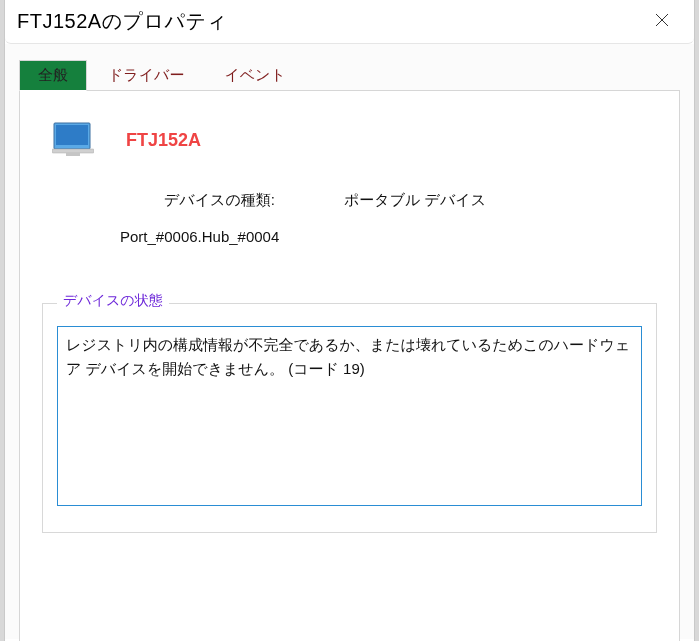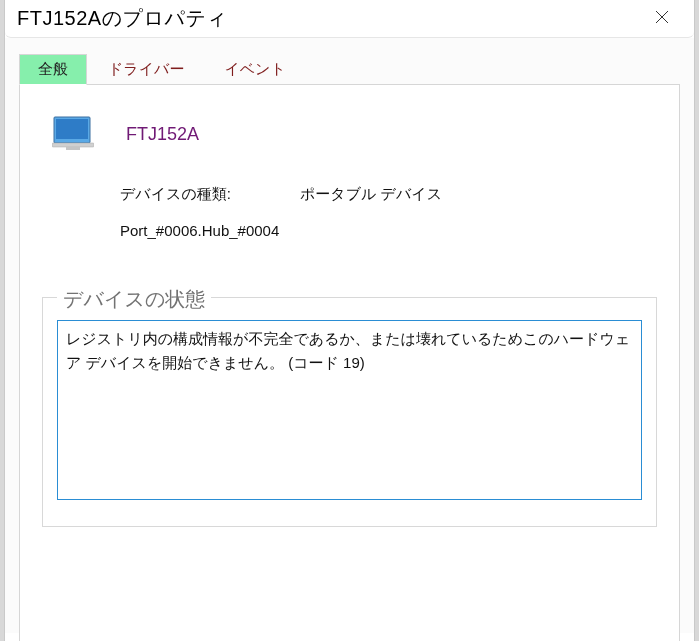--- a/index.html
+++ b/index.html
@@ -13,21 +13,21 @@
   }
   .window {
     position: absolute;
     left: 4px; top: 0;
     width: 691px; height: 641px;
     background: #ffffff;
     border-left: 1px solid #c9c9c9;
     border-right: 1px solid #c9c9c9;
   }
   .titlebar {
-    height: 38px;
+    height: 44px;
     display: flex;
     align-items: center;
     padding: 0 12px 0 12px;
     border-bottom: 1px solid #e6e6e6;
     background: #ffffff;
     border-radius: 6px;
   }
   .titlebar-title {
     flex: 1;
     font-size: 20px;
@@ -60,21 +60,21 @@
     font-size: 15px;
     color: #222;
     border: 1px solid transparent;
     margin-right: 2px;
     cursor: pointer;
     background: transparent;
     position: relative;
     top: 1px;
   }
   .tab.active {
-    background: #86efac;
+    background: #15803d;
     border: 1px solid #d6d6d6;
     border-bottom: 1px solid #ffffff;
   }
   .tab:not(.active) {
     color: #7f1d1d;
   }
   .tab-panel {
     border: 1px solid #d6d6d6;
     background: #ffffff;
     height: 560px;
@@ -85,50 +85,51 @@
 
   .device-header {
     display: flex;
     align-items: center;
     padding: 28px 20px 20px 32px;
     gap: 32px;
   }
   .device-icon svg { display: block; }
   .device-name {
     font-size: 18px;
-    color: #701a75;
+    color: #ef4444;
+    font-weight: bold;
   }
 
   .info-grid {
     padding: 10px 20px 30px 100px;
   }
   .info-row {
     display: flex;
     margin-bottom: 18px;
     font-size: 15px;
     color: #111;
   }
-  .info-label { width: 180px; }
+  .info-label { width: 180px; margin-left: 44px; }
   .info-value { flex: 1; }
 
   .fieldset {
     position: relative;
     margin: 10px 22px 0 22px;
     border: 1px solid #d8d8d8;
     padding: 22px 14px 14px 14px;
     height: 230px;
   }
   .fieldset-legend {
     position: absolute;
     top: -12px;
     left: 14px;
     background: #ffffff;
     padding: 0 6px;
-    font-size: 20px;
-    color: #737373;
+    font-size: 14px;
+    color: #6d28d9;
   }
   .status-textarea {
     width: 100%;
     height: 180px;
     border: 1px solid #2a8dd4;
     resize: none;
     padding: 6px 8px;
     font-family: inherit;
     font-size: 15px;
     color: #111;

